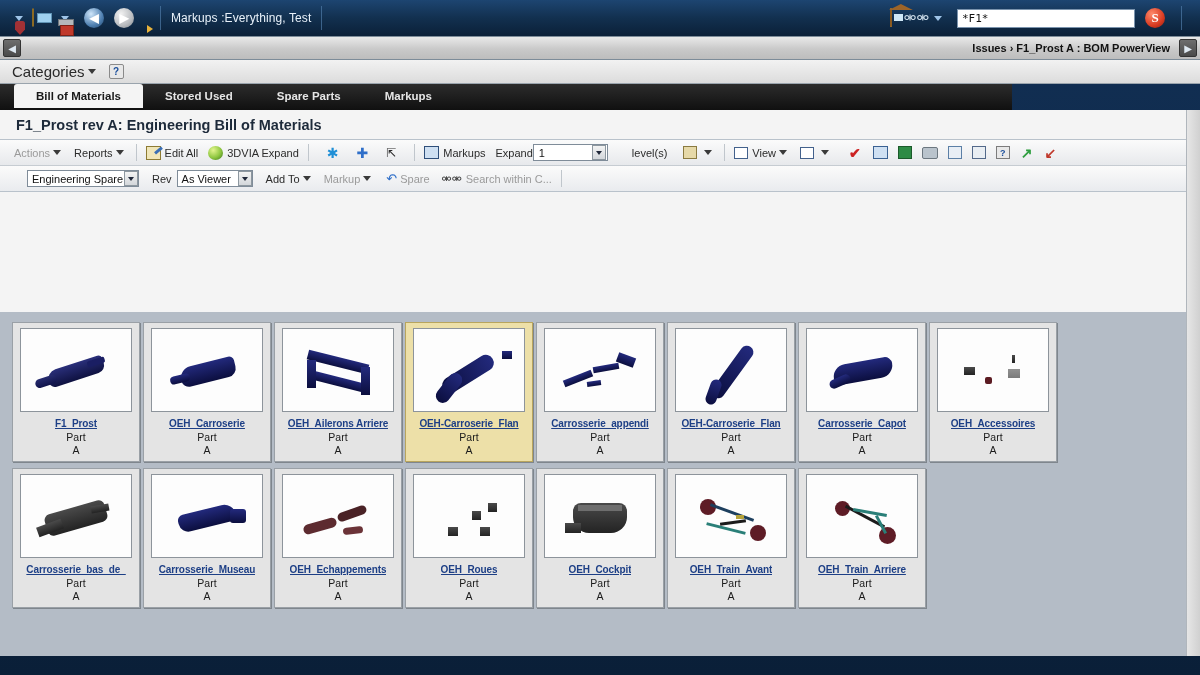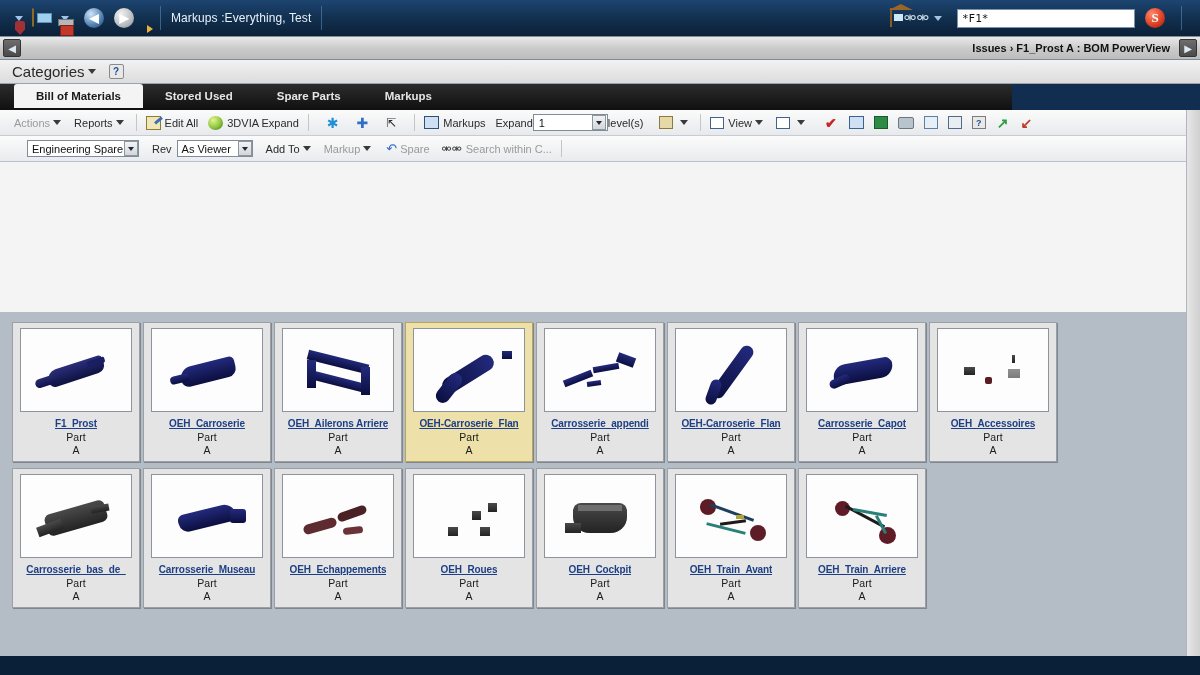--- a/index.html
+++ b/index.html
@@ -301,20 +301,21 @@
 
   <div id="tab-strip">
     <div class="tab active">Bill of Materials</div>
     <div class="tab">Stored Used</div>
     <div class="tab">Spare Parts</div>
     <div class="tab">Markups</div>
   </div>
 
   <div id="content">
 
+    <div id="page-title">F1_Prost rev A: Engineering Bill of Materials</div>
 
     <div id="tbar1">
       <span class="t-item dim">Actions</span>
       <span class="caret-dk"></span>
       <span class="t-gap"></span>
       <span class="t-item">Reports</span>
       <span class="caret-dk"></span>
       <span class="t-sep"></span>
       <span class="mini-ic ic-pencil"></span>
       <span class="t-item">Edit All</span>
@@ -327,21 +328,21 @@
       <span class="ic-arrowout" style="margin:0 9px">⇱</span>
       <span class="t-sep"></span>
       <span class="mini-ic ic-launch"></span>
       <span class="t-item">Markups</span>
       <span class="t-gap"></span>
       <span class="t-item">Expand</span>
       <span id="expand-input">1</span>
       <span class="sel-arrow" style="margin-left:-16px">
           <i></i>
         </span>
-      <span class="t-item" style="margin-left:2px">level(s)</span>
+      <span class="t-item" style="margin-left:26px">level(s)</span>
       <span class="t-gap"></span>
       <span class="mini-ic ic-copy" style="margin-left:6px"></span>
       <span class="caret-dk"></span>
       <span class="t-sep"></span>
       <span class="mini-ic ic-grid"></span>
       <span class="t-item">View</span>
       <span class="caret-dk"></span>
       <span class="t-gap"></span>
       <span class="mini-ic ic-grid"></span>
       <span class="caret-dk"></span>

